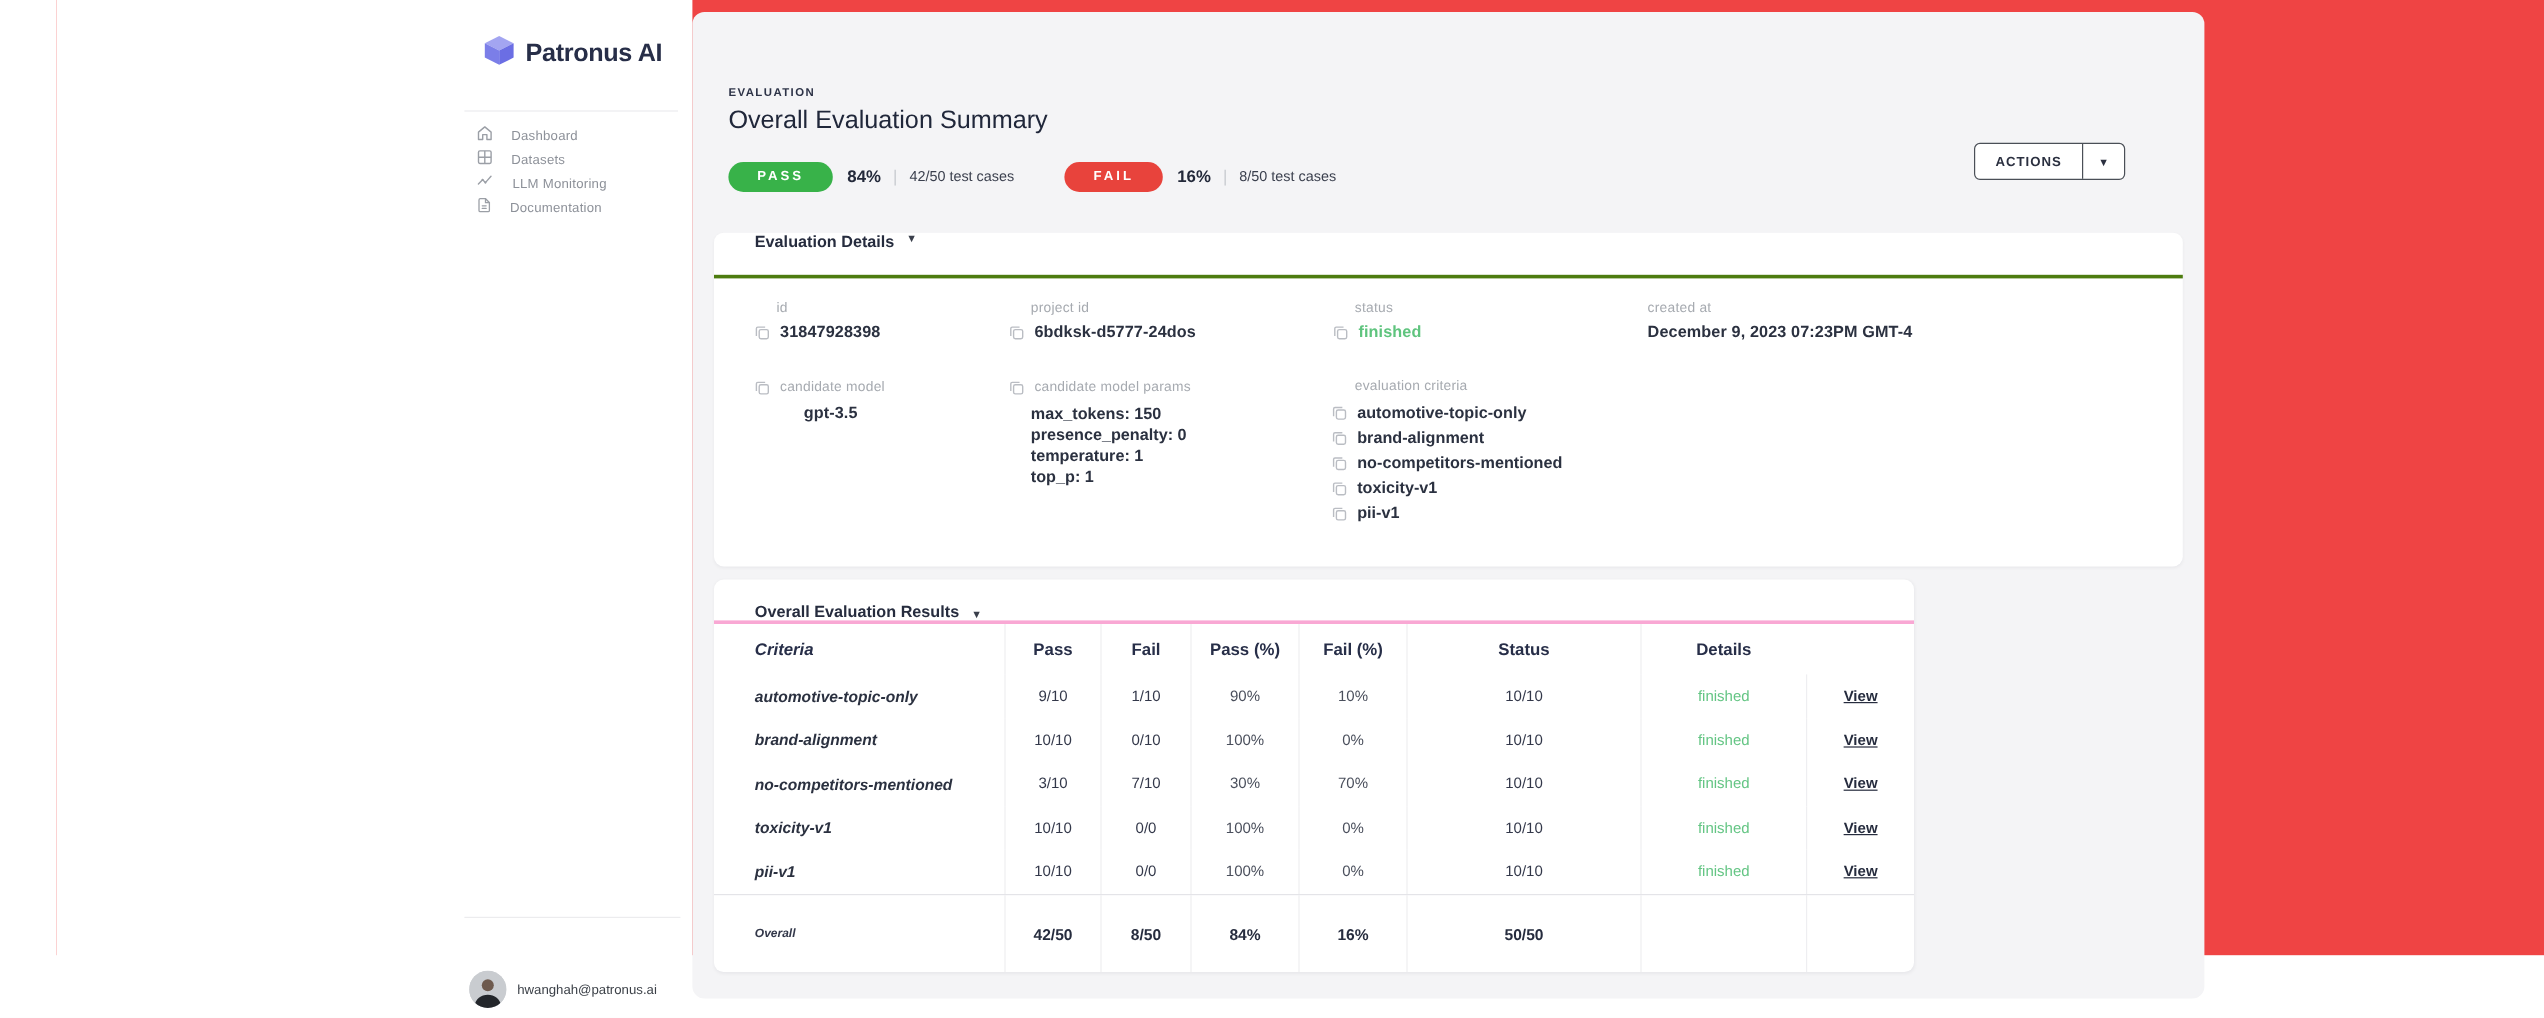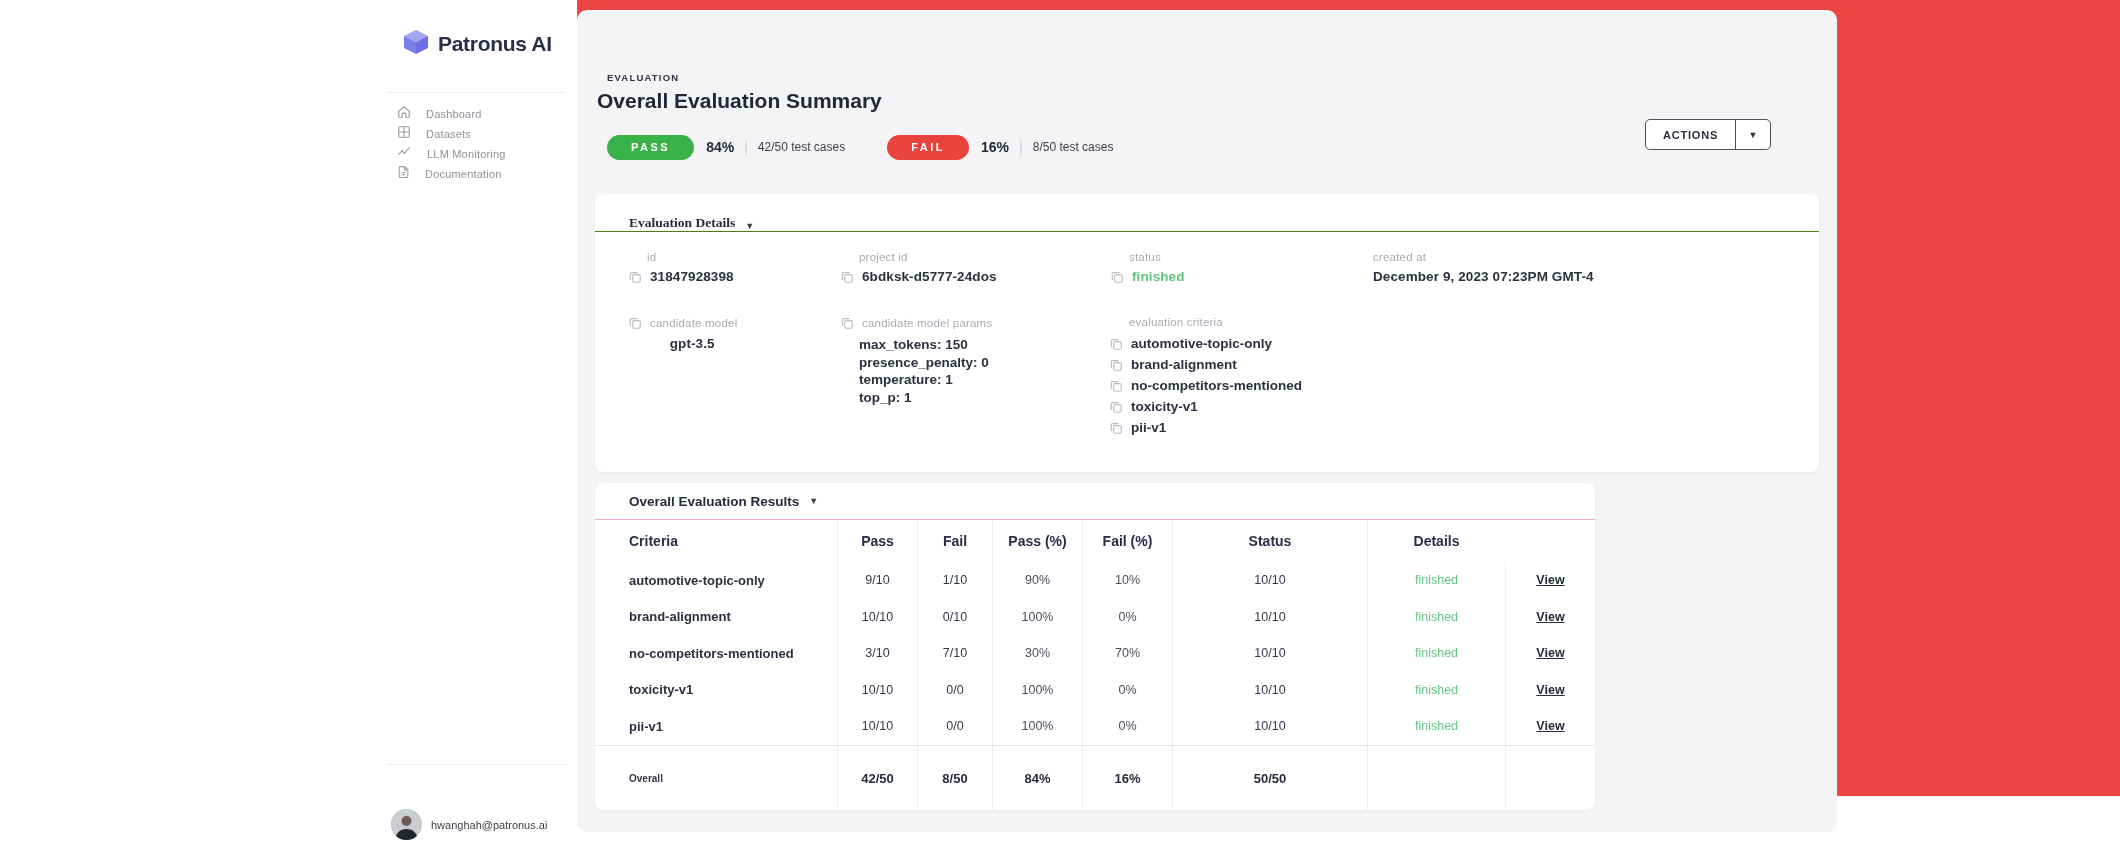--- a/index.html
+++ b/index.html
@@ -19,65 +19,65 @@
   .user { position:absolute; left:344px; top:809px; display:flex; align-items:center; gap:9px; }
   .avatar { width:31px; height:31px; border-radius:50%; background:#cdd0d3; overflow:hidden; position:relative; }
   .user-email { font-size:11px; color:#3c4148; }
 
   
   .main { position:absolute; left:530px; top:10px; width:1260px; height:822px;
     background:#f4f4f6; border-radius:10px; }
 
   .eyebrow { position:absolute; left:30px; top:62px; font-size:9.5px; font-weight:700;
     letter-spacing:1.2px; color:#2d3347; }
-  .page-title { position:absolute; left:20px; top:79px; font-size:21px; font-weight:700; color:#20273a; }
+  .page-title { position:absolute; left:30px; top:79px; font-size:21px; font-weight:400; color:#20273a; }
 
   .summary-row { position:absolute; left:30px; top:124px; display:flex; align-items:center; height:26px; }
   .pill { height:25px; border-radius:13px; color:#ffffff; font-size:11px; font-weight:700;
     letter-spacing:2.5px; display:flex; align-items:center; justify-content:center; padding:0 24px; }
   .pill.pass { background:#38b249; }
   .pill.fail { background:#e8433c; }
   .pct { font-size:14px; font-weight:700; color:#23293a; margin-left:12px; }
   .sep { font-size:14px; color:#c9ccd1; margin:0 10px; font-weight:300; }
   .cases { font-size:12px; color:#3a3f4d; }
   .gap-fail { width:42px; }
 
   .actions-btn { position:absolute; left:1068px; top:109px; width:126px; height:31px;
     background:#ffffff; border:1.5px solid #4a4f57; border-radius:5px; display:flex; cursor:pointer; }
   .actions-main { flex:1; display:flex; align-items:center; justify-content:center;
     font-size:11px; font-weight:700; letter-spacing:0.8px; color:#2b3040; border-right:1.5px solid #4a4f57; }
   .actions-caret { width:34px; display:flex; align-items:center; justify-content:center;
     font-size:9px; color:#2b3040; }
 
   
   .card { position:absolute; background:#ffffff; border-radius:8px; box-shadow:0 1px 3px rgba(20,20,43,.05); }
-  .card-head { height:38px; display:flex; align-items:flex-end; padding-left:34px;
-    border-bottom:1px solid #4d7c0f; cursor:pointer;font-family:Liberation Serif, serif; }
+  .card-head { height:38px; display:flex; align-items:flex-start; padding-left:34px;
+    border-bottom:3px solid #4d7c0f; cursor:pointer; }
   .card-head-title { font-size:13.5px; font-weight:700; color:#262c3e; }
   .caret { font-size:9px; color:#3a3f4b; margin-left:10px; }
 
   .details-card { left:18px; top:184px; width:1224px; height:278px; }
   .fld-label { font-size:11.5px; color:#a6aab0; letter-spacing:0.2px; }
   .fld-value { font-size:13.5px; font-weight:600; color:#2b3140; letter-spacing:0.1px; }
   .fld-value.green { color:#5fc47e; }
   .icon-row { display:flex; align-items:center; gap:8px; }
   .copy-ic { width:14px; height:14px; color:#babdc3; cursor:pointer; flex:0 0 auto; }
   .abs { position:absolute; }
   .param-line { font-size:13.5px; font-weight:600; color:#2b3140; line-height:17.5px; }
   .crit-item { display:flex; align-items:center; gap:8px; height:21px; }
   .crit-label { font-size:13.5px; font-weight:600; color:#2b3140; }
 
   
   .results-card { left:18px; top:473px; width:1000px; height:327px; display:flex; flex-direction:column; }
-  .results-head { height:37px; display:flex; align-items:center; padding-left:34px;
-    border-bottom:1px solid #f9a8d4; cursor:pointer; }
+  .results-head { height:37px; display:flex; align-items:flex-end; padding-left:34px;
+    border-bottom:3px solid #f9a8d4; cursor:pointer; }
   .trow { display:grid; grid-template-columns:242px 80px 75px 90px 90px 195px 138px 90px; }
   .tcell { display:flex; align-items:center; justify-content:center; border-left:1px solid #eeeef1;
     font-size:12.5px; color:#3c4150; }
-  .tcell:first-child { border-left:none; justify-content:flex-start; padding-left:34px; }
+  .tcell:first-child { border-left:none; justify-content:flex-start; padding-left:34px;font-style:italic; }
   .thead-row { height:42px; }
   .thead-row .tcell { font-size:14px; font-weight:700; color:#272e48; }
   .data-row { height:36.5px; }
   .cell-criteria { font-size:13px; font-weight:600; color:#2b3140; }
   .cell-num { color:#33384a; }
   .cell-pct { color:#4a4f5c; }
   .cell-status { color:#64c584 !important; }
   .view-link { font-size:12.5px; font-weight:700; color:#262c3e; text-decoration:underline; cursor:pointer; }
   .overall-row { height:65px; border-top:1px solid #e4e4e8; margin-top:auto; }
   .overall-row .tcell { font-weight:700; color:#262c3e; font-size:13px; }

